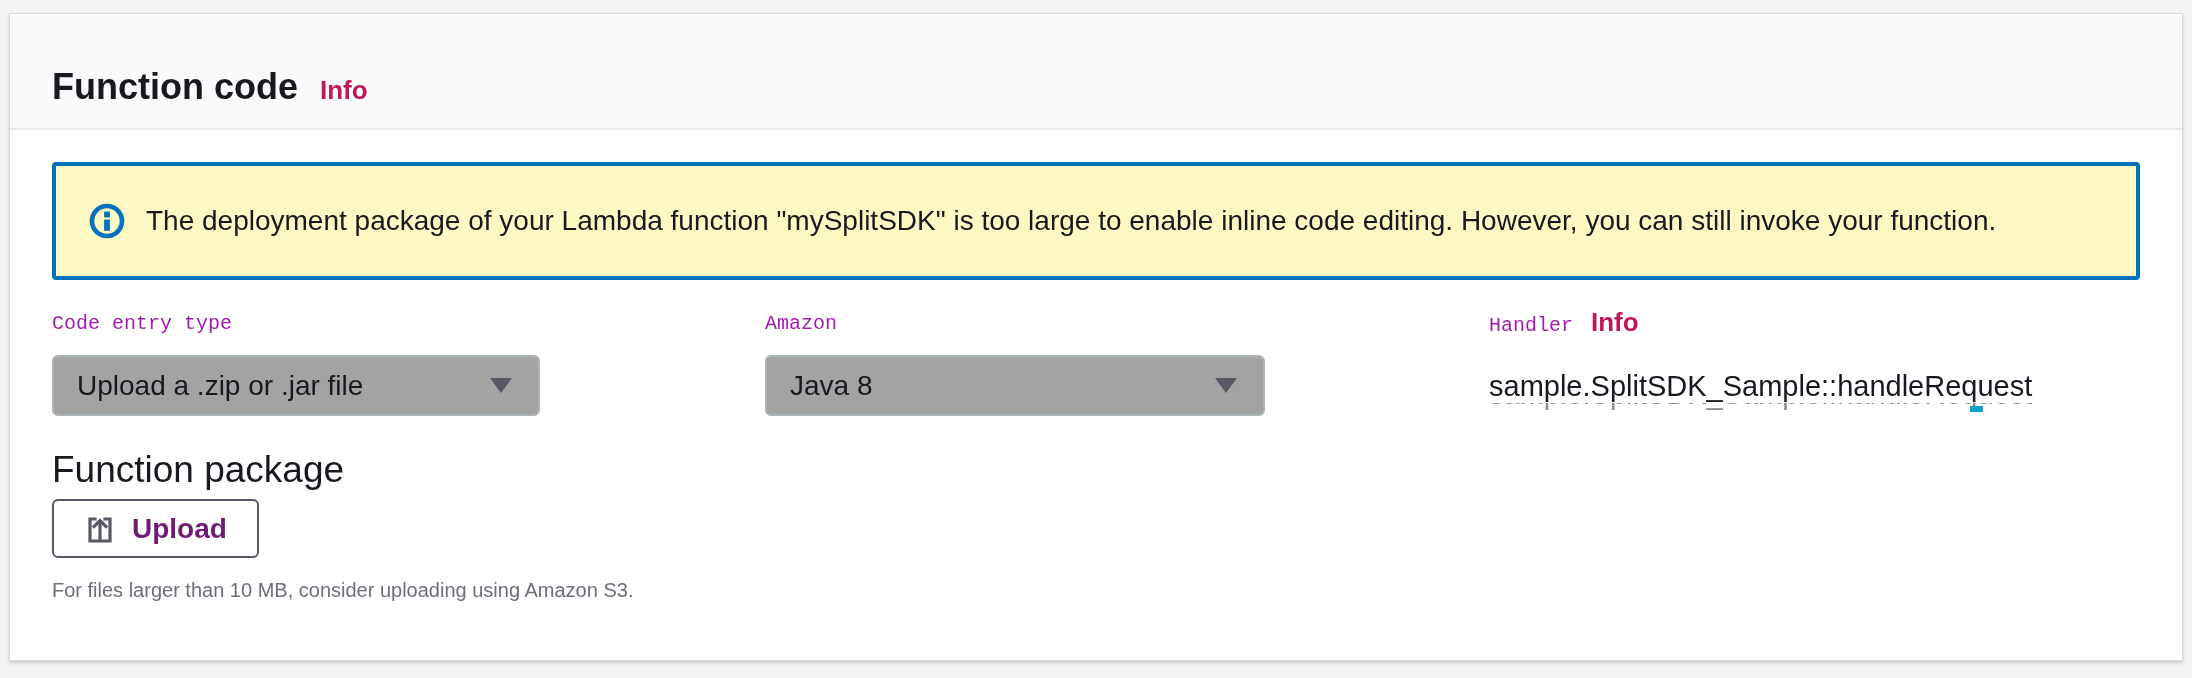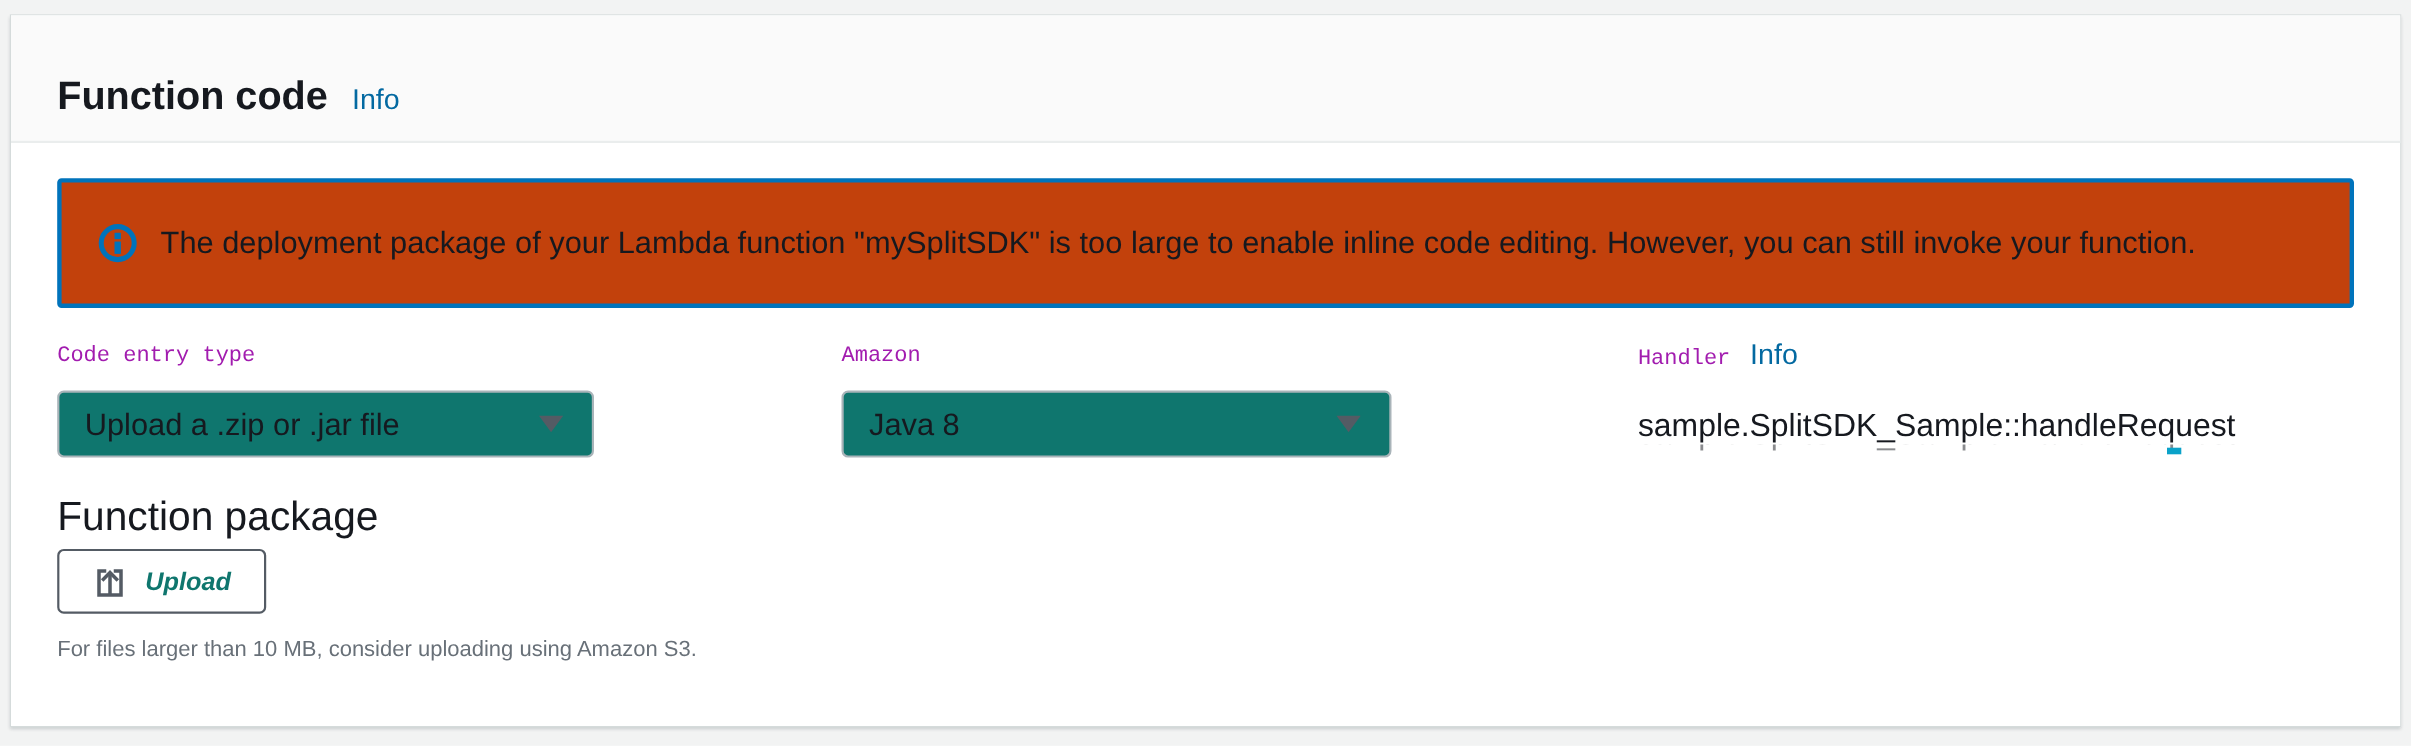--- a/index.html
+++ b/index.html
@@ -15,36 +15,36 @@
     box-sizing:border-box;background:#ffffff;
     border:1px solid #d5dbdb;
     box-shadow:0 2px 3px rgba(0,28,36,0.18);
   }
   .card-header{
     height:116px;background:#fafafa;border-bottom:2px solid #eaeded;
     display:flex;align-items:baseline;padding:0 42px;box-sizing:border-box;
   }
   .card-header-inner{display:flex;align-items:baseline;margin-top:53px;justify-content:space-between;}
   .panel-title{font-size:36px;font-weight:bold;color:#16191f;line-height:40px;}
-  .info-link{font-size:26px;font-weight:normal;color:#0369a1;margin-left:22px;cursor:pointer;}
+  .info-link{font-size:26px;font-weight:bold;color:#be185d;margin-left:22px;cursor:pointer;}
   .card-body{padding:32px 42px 0 42px;}
   .alert{
     box-sizing:border-box;height:118px;width:100%;
-    border:4px solid #0073bb;border-radius:4px;background:#c2410c;
+    border:4px solid #0073bb;border-radius:4px;background:#fef9c3;
     display:flex;align-items:center;padding:0 30px;
   }
   .alert-icon{flex:0 0 auto;width:38px;height:38px;margin-left:2px;}
   .alert-text{font-size:28px;color:#16191f;margin-left:20px;white-space:nowrap;}
   .fields-row{display:flex;margin-top:27px;}
   .field-col1{width:713px;flex:0 0 auto;}
   .field-col2{width:724px;flex:0 0 auto;}
   .field-col3{flex:1 1 auto;min-width:0;}
   .field-label{font-size:20px;line-height:34px;color:#a21caf;font-family:Liberation Mono, monospace;}
   .select{
-    margin-top:14px;height:61px;box-sizing:border-box;background:#0f766e;
+    margin-top:14px;height:61px;box-sizing:border-box;background:#a3a3a3;
     border:2px solid #a9b4b9;border-radius:6px;
     display:flex;align-items:center;justify-content:space-between;
     padding:0 26px 0 23px;cursor:pointer;
   }
   .select.w1{width:488px;}
   .select.w2{width:500px;}
   .select-value{font-size:28px;color:#16191f;}
   .caret{
     width:0;height:0;flex:0 0 auto;
     border-left:11px solid transparent;border-right:11px solid transparent;
@@ -55,21 +55,21 @@
   .handler-value{margin-top:26px;font-size:29px;line-height:34px;color:#16191f;white-space:nowrap;}
   .handler-clip{position:relative;height:10px;overflow:hidden;width:620px;}
   .clip-text{display:block;font-size:29px;line-height:34px;margin-top:-26px;color:#16191f;opacity:0.5;white-space:nowrap;}
   .clip-blue{position:absolute;left:481px;top:3px;width:13px;height:6px;background:#0aa2c9;}
   .fp-label{margin-top:37px;font-size:37px;line-height:34px;color:#16191f;}
   .upload-btn{
     margin-top:12px;height:59px;box-sizing:border-box;
     display:inline-flex;align-items:center;background:#fff;
     border:2px solid #545b64;border-radius:6px;padding:0 30px;cursor:pointer;
   }
-  .upload-btn-label{font-size:23px;font-weight:bold;color:#0f766e;margin-left:16px;font-style:italic;}
+  .upload-btn-label{font-size:28px;font-weight:bold;color:#701a75;margin-left:16px;}
   .helper-text{margin-top:16px;font-size:20px;line-height:32px;color:#687078;}
 </style>
 </head>
 <body>
 
 <div class="card">
 
   <div class="card-header">
     <div class="card-header-inner">
       <span class="panel-title">Function code</span>

